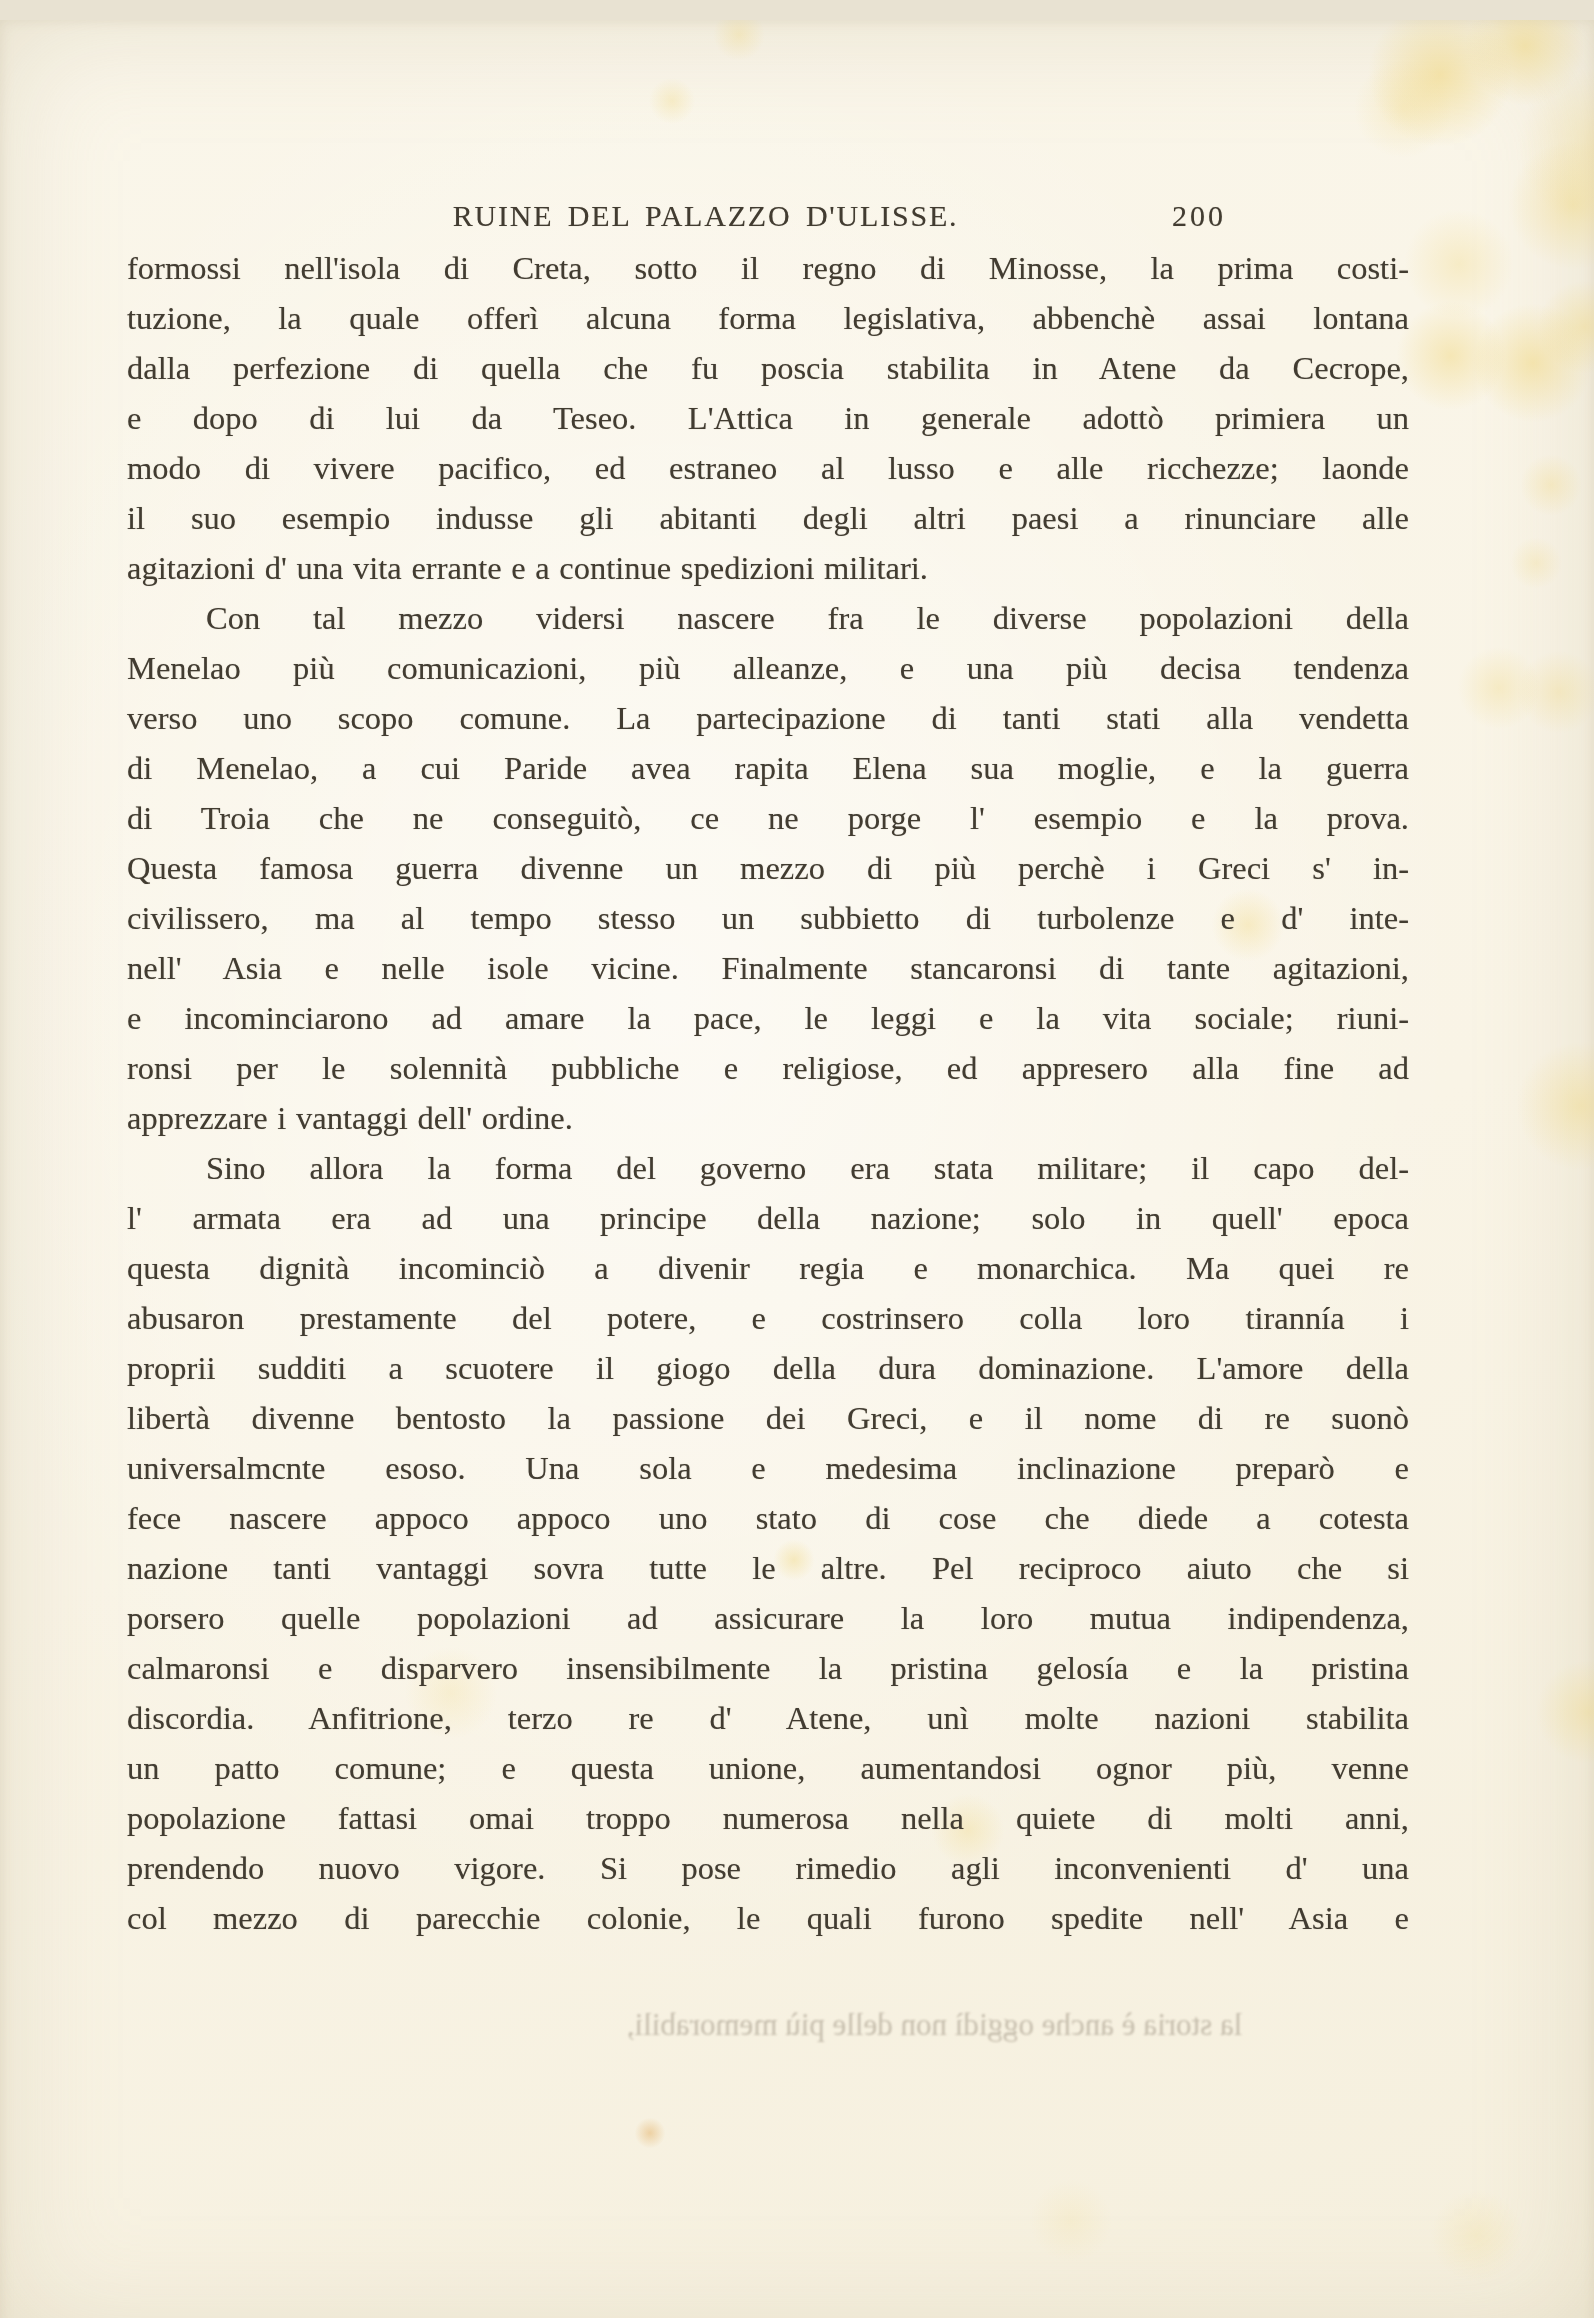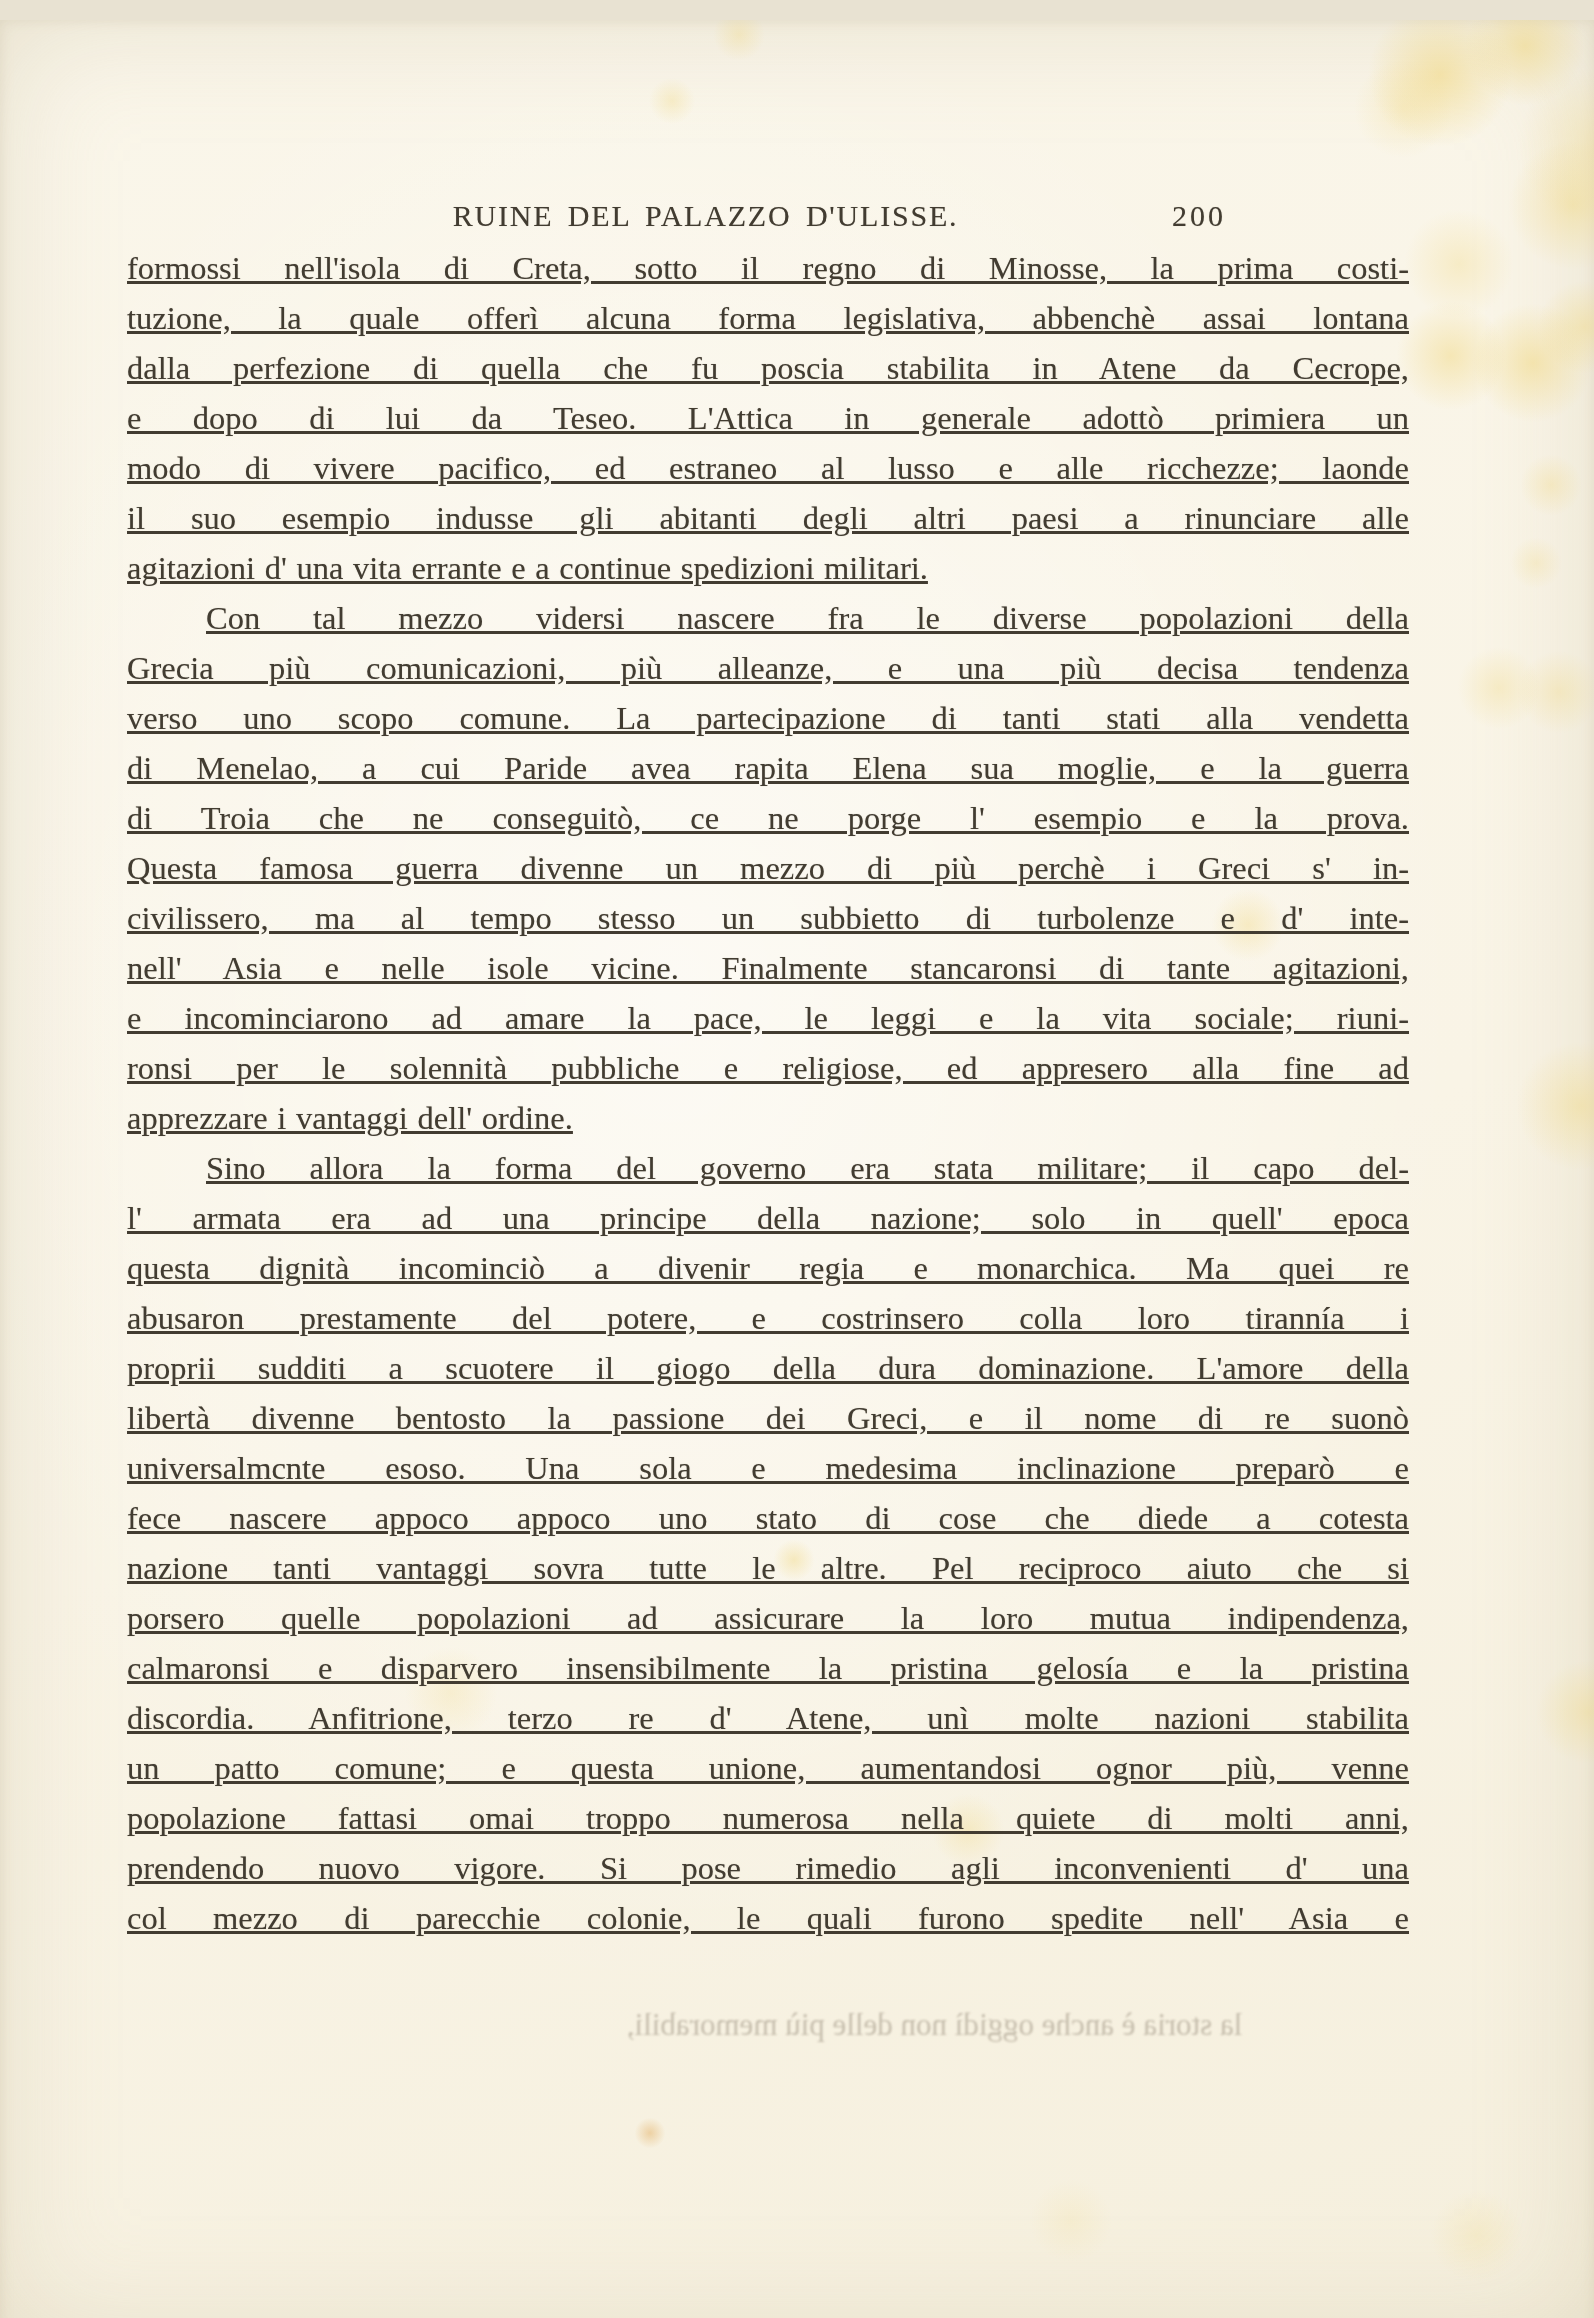--- a/index.html
+++ b/index.html
@@ -72,21 +72,20 @@
     font-size:32.5px;
     color:var(--ink);
     text-shadow:0 0 0.9px rgba(66,60,49,.40);
   }
   .line{
     height:50px; line-height:50px;
     text-align:justify;
     text-align-last:justify;
     word-spacing:1.5px;
     overflow:visible;
-    text-decoration:underline;
   }
   .line.last{text-align-last:left;}
   .line.indent{text-indent:79px;}
   .show-through{
     position:absolute; left:458px; top:1981px; width:953px; height:47px;
     line-height:47px; font-size:31px; text-align:center;
     color:rgba(125,113,95,.40);
     transform:scaleX(-1);
     filter:blur(1.2px);
     pointer-events:none;
@@ -105,21 +104,21 @@
 
   <div class="text-body">
       <div class="line">formossi nell'isola di Creta, sotto il regno di Minosse, la prima costi-</div>
       <div class="line">tuzione, la quale offerì alcuna forma legislativa, abbenchè assai lontana</div>
       <div class="line">dalla perfezione di quella che fu poscia stabilita in Atene da Cecrope,</div>
       <div class="line">e dopo di lui da Teseo. L'Attica in generale adottò primiera un</div>
       <div class="line">modo di vivere pacifico, ed estraneo al lusso e alle ricchezze; laonde</div>
       <div class="line">il suo esempio indusse gli abitanti degli altri paesi a rinunciare alle</div>
       <div class="line last">agitazioni d' una vita errante e a continue spedizioni militari.</div>
       <div class="line indent">Con tal mezzo vidersi nascere fra le diverse popolazioni della</div>
-      <div class="line">Grecia più comunicazioni, più alleanze, e una più decisa tendenza</div>
+      <div class="line">Menelao più comunicazioni, più alleanze, e una più decisa tendenza</div>
       <div class="line">verso uno scopo comune. La partecipazione di tanti stati alla vendetta</div>
       <div class="line">di Menelao, a cui Paride avea rapita Elena sua moglie, e la guerra</div>
       <div class="line">di Troia che ne conseguitò, ce ne porge l' esempio e la prova.</div>
       <div class="line">Questa famosa guerra divenne un mezzo di più perchè i Greci s' in-</div>
       <div class="line">civilissero, ma al tempo stesso un subbietto di turbolenze e d' inte-</div>
       <div class="line">nell' Asia e nelle isole vicine. Finalmente stancaronsi di tante agitazioni,</div>
       <div class="line">e incominciarono ad amare la pace, le leggi e la vita sociale; riuni-</div>
       <div class="line">ronsi per le solennità pubbliche e religiose, ed appresero alla fine ad</div>
       <div class="line last">apprezzare i vantaggi dell' ordine.</div>
       <div class="line indent">Sino allora la forma del governo era stata militare; il capo del-</div>

